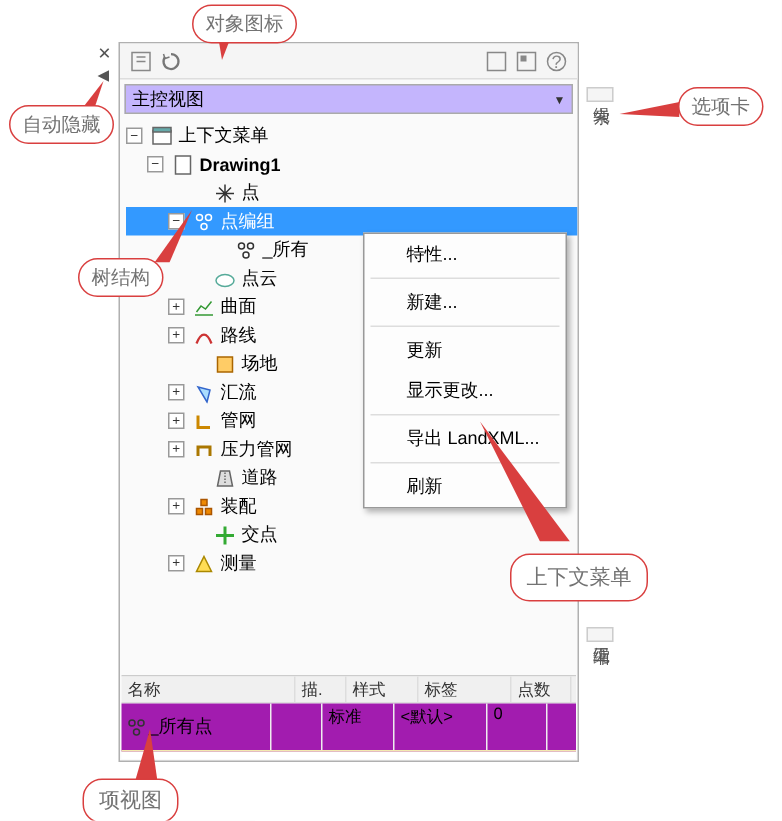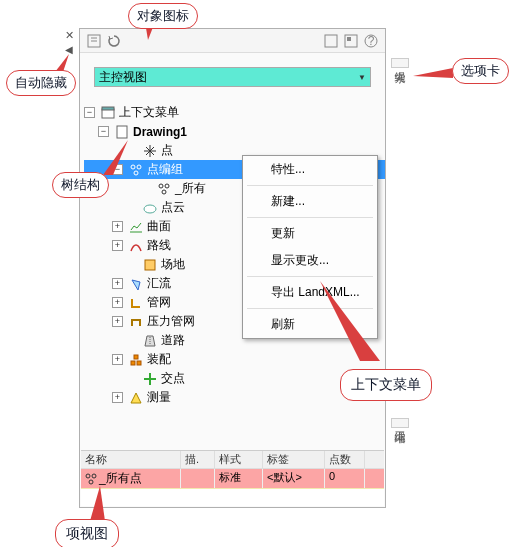--- a/index.html
+++ b/index.html
@@ -1,38 +1,38 @@
 <!DOCTYPE html>
 <html><head>
 <meta charset="utf-8">
 <style>
 *{box-sizing:border-box;margin:0;padding:0;font-family:"Microsoft YaHei",SimSun,sans-serif;font-size:12px}
 body{background:#fff;width:521px;height:547px;position:relative;overflow:hidden}
-.callout{position:absolute;background:#fff;border:1.5px solid #d93f3f;padding:3px 8px;color:#0f172a;font-size:13px;border-radius:13px;z-index:100;white-space:nowrap}
+.callout{position:absolute;background:#fff;border:1.5px solid #d93f3f;padding:3px 8px;color:#737373;font-size:13px;border-radius:13px;z-index:100;white-space:nowrap}
 .panel{position:absolute;left:79px;top:28px;width:307px;height:480px;border:1px solid #b0b0b0;background:#fafafa}
 .toolbar{height:24px;border-bottom:1px solid #ddd;display:flex;align-items:center;padding:0 4px;background:#f5f5f5}
 .toolbar-spacer{flex:1}
 .tb-icon{width:16px;height:16px;margin:0 2px;display:flex;align-items:center;justify-content:center;color:#555}
-.dropdown{margin:14px;height:20px;border:1px solid #aaa;background:#5eead4;display:flex;align-items:center;padding:0 4px;position:relative}
+.dropdown{margin:3px;height:20px;border:1px solid #aaa;background:#c4b5fd;display:flex;align-items:center;padding:0 4px;position:relative}
 .dropdown .dd-text{flex:1}
 .dropdown .dd-arrow{font-size:8px;color:#333}
 .tree{padding:2px 0 2px 4px;overflow:hidden}
 .tree-row{display:flex;align-items:center;height:19px;white-space:nowrap}
 .tree-row.selected{background:#3399ff;color:#fff}
 .tree-row.selected .node-icon svg *{stroke:#fff;fill:none}
 .expand{width:11px;height:11px;border:1px solid #999;background:#fff;display:flex;align-items:center;justify-content:center;font-size:9px;line-height:1;color:#333;margin-right:2px;cursor:pointer}
 .expand.empty{border:none;background:none}
 .node-icon{width:16px;height:16px;margin:0 3px;display:flex;align-items:center;justify-content:center}
 .context-menu{position:absolute;left:242px;top:155px;width:136px;background:#fdfdfd;border:1px solid #999;box-shadow:2px 2px 4px rgba(0,0,0,.3);z-index:50}
 .context-menu .item{padding:5px 10px 5px 28px;cursor:pointer}
 .context-menu .sep{height:1px;background:#ddd;margin:2px 4px}
 .grid{position:absolute;bottom:1px;left:1px;right:1px;height:56px;border-top:1px solid #ccc;background:#fff}
 .grid-head{display:flex;background:#f0f0f0;border-bottom:1px solid #ddd;height:18px}
 .grid-head>div{border-right:1px solid #ddd;padding:1px 4px;font-size:11px;color:#333}
-.grid-row{display:flex;height:20px;border-bottom:1px solid #f3e9b0;background:#fca5a5}
+.grid-row{display:flex;height:32px;border-bottom:1px solid #f3e9b0;background:#a21caf}
 .grid-row>div{border-right:1px solid #eee;padding:1px 4px;font-size:11px}
 .close-x{position:absolute;left:65px;top:29px;font-size:11px;color:#555;cursor:pointer}
 .pin{position:absolute;left:65px;top:44px;font-size:10px;color:#555;cursor:pointer}
 .side-tabs{position:absolute;right:112px;top:58px;width:18px;writing-mode:vertical-rl;font-size:11px;color:#555;border:1px solid #ccc;padding:4px 1px;background:#f5f5f5}
 .side-tabs2{position:absolute;right:112px;top:418px;width:18px;writing-mode:vertical-rl;font-size:11px;color:#555;border:1px solid #ccc;padding:4px 1px;background:#f5f5f5}
 svg{display:block}
 </style>
 </head>
 <body>
 
@@ -259,21 +259,21 @@
           <svg width="14" height="14">
             <path d="M7 2l5 10H2z" fill="#fd5" stroke="#a80"></path>
           </svg>
         </span>
       <span>测量</span>
     </div>
   </div>
 
   <div class="grid">
     <div class="grid-head">
-      <div style="width:100px">名称</div>
+      <div style="width:116px">名称</div>
       <div style="width:34px">描.</div>
       <div style="width:48px">样式</div>
       <div style="width:62px">标签</div>
       <div style="width:40px">点数</div>
     </div>
     <div class="grid-row">
       <div style="width:100px;display:flex;align-items:center;gap:2px">
         <svg width="12" height="12">
             <circle cx="3" cy="3" r="2" fill="none" stroke="#333"></circle>
             <circle cx="9" cy="3" r="2" fill="none" stroke="#333"></circle>

